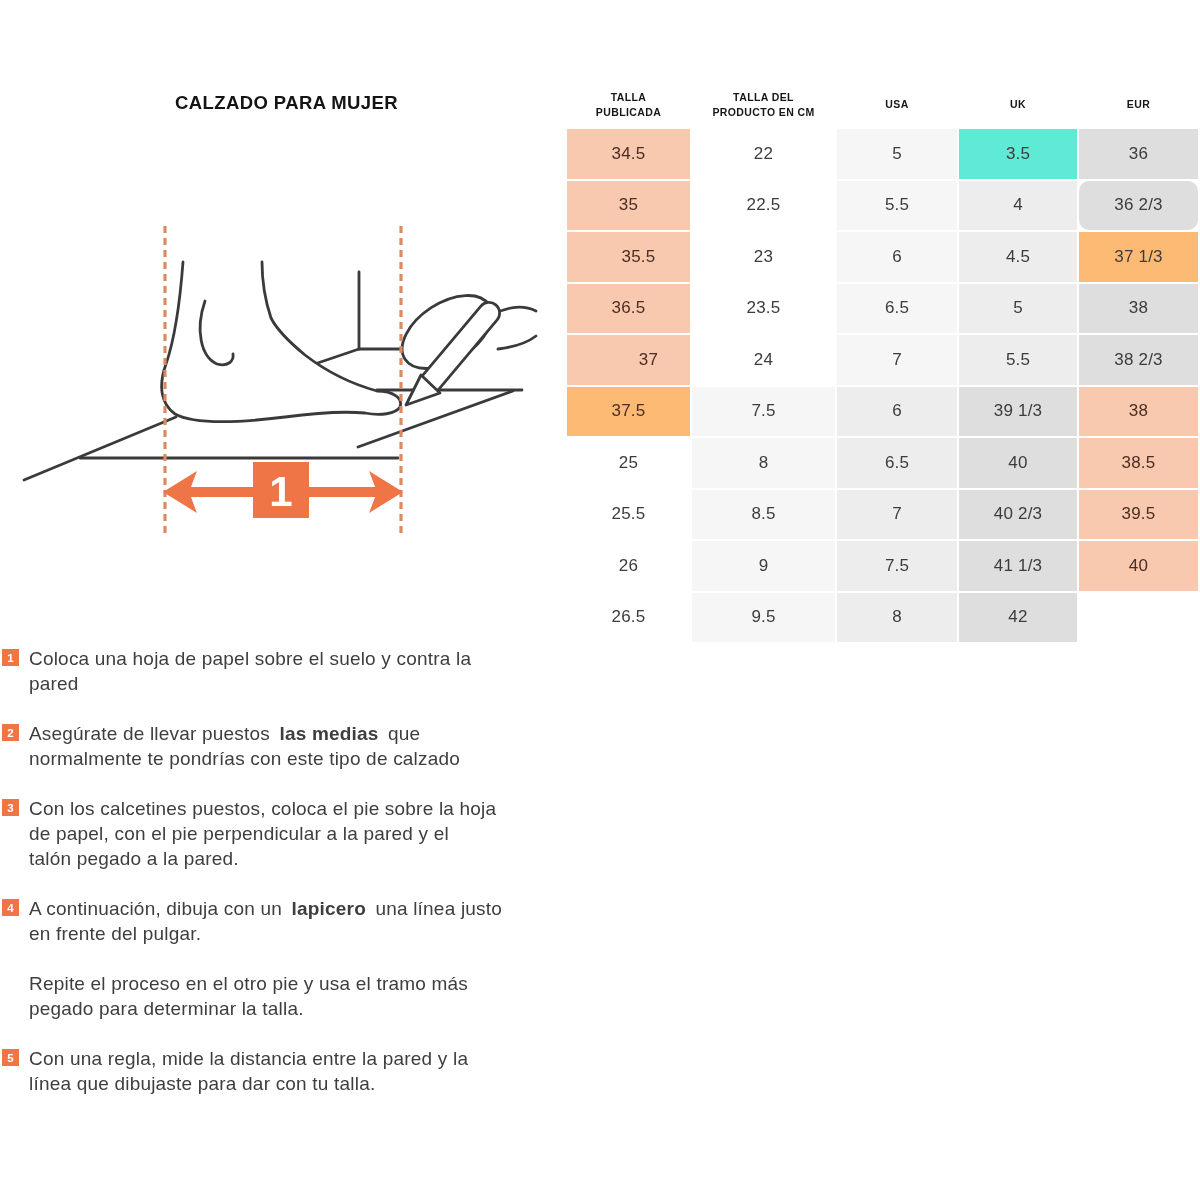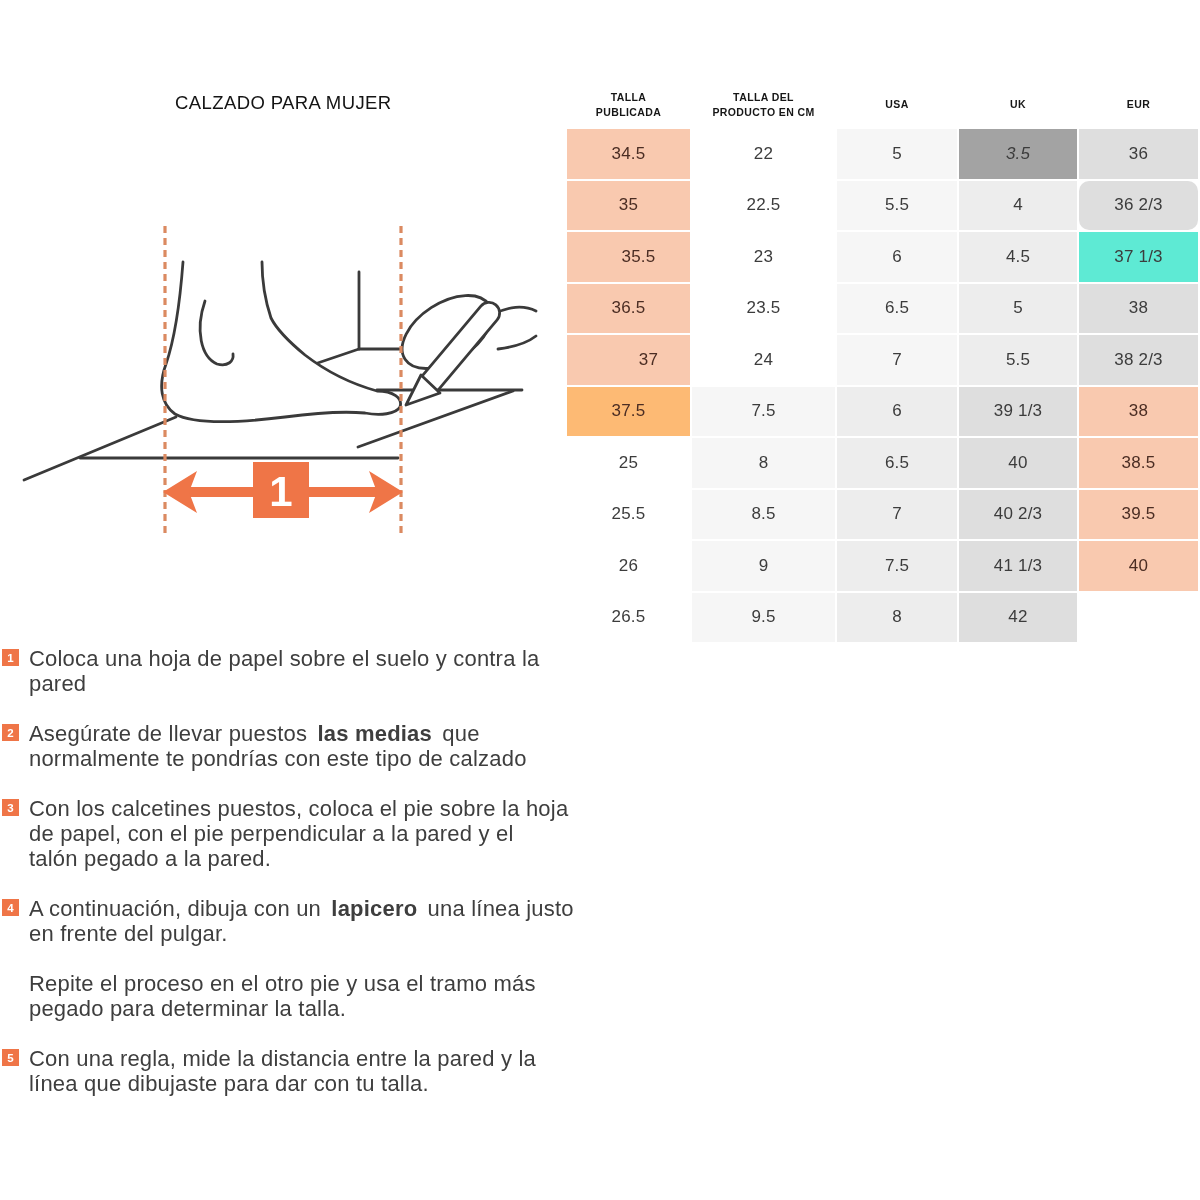--- a/index.html
+++ b/index.html
@@ -2,21 +2,21 @@
 <html><head>
 <meta charset="utf-8">
 <style>
   html,body{margin:0;padding:0;background:#fff;}
   body{
     position:relative;width:1200px;height:1200px;overflow:hidden;
     font-family:"Liberation Sans",sans-serif;color:#3e3e3e;
   }
   .title{
     position:absolute;left:175px;top:92px;
-    font-size:18.5px;font-weight:400;letter-spacing:.4px;color:#141414;
+    font-size:18.5px;font-weight:700;letter-spacing:.4px;color:#141414;
   }
   .illus{position:absolute;left:0;top:195px;width:572px;height:352px;}
 
   
   .size-table{
     position:absolute;left:567px;top:83px;
     display:grid;
     grid-template-columns:123px 143px 120px 118px 119px;
     grid-template-rows:44px repeat(10,49.5px);
     gap:2px;background:#fff;
@@ -35,21 +35,21 @@
   
   .instructions{position:absolute;left:2px;top:646px;width:645px;}
   .instr{display:flex;align-items:flex-start;margin-bottom:25px;}
   .badge{
     flex:0 0 17px;height:17px;margin:3px 10px 0 0;
     background:#EF7547;color:#fff;
     font-size:11.5px;font-weight:700;
     display:flex;align-items:center;justify-content:center;
   }
   .badge.hidden{visibility:hidden;}
-  .itext{margin:0;font-size:22px;line-height:25px;letter-spacing:.2px;color:#3e3e3e;}
+  .itext{margin:0;font-size:19px;line-height:25px;letter-spacing:.2px;color:#3e3e3e;}
   .bold-term{font-weight:700;padding:0 4px;}
 </style>
 </head>
 <body>
 
 <div class="title">CALZADO PARA MUJER</div>
 
 <div class="illus">
   <svg width="572" height="352" viewBox="0 195 572 352" xmlns="http://www.w3.org/2000/svg">
     <g stroke="#3a3a3a" stroke-width="2.8" fill="none" stroke-linecap="round">
@@ -97,32 +97,32 @@
 
 <div class="size-table" id="size-table">
     <div class="th">TALLA<br>PUBLICADA</div>
     <div class="th">TALLA DEL<br>PRODUCTO EN CM</div>
     <div class="th">USA</div>
     <div class="th">UK</div>
     <div class="th">EUR</div>
     <div class="td first" style="background: rgb(249, 201, 175);">34.5</div>
     <div class="td" style="background: rgb(255, 255, 255);">22</div>
     <div class="td" style="background: rgb(246, 246, 246);">5</div>
-    <div class="td" style="background: #a3a3a3; font-style: italic;">3.5</div>
+    <div class="td" style="background: #5eead4;">3.5</div>
     <div class="td" style="background: rgb(222, 222, 222);">36</div>
     <div class="td first" style="background: rgb(249, 201, 175);">35</div>
     <div class="td" style="background: rgb(255, 255, 255);">22.5</div>
     <div class="td" style="background: rgb(246, 246, 246);">5.5</div>
     <div class="td" style="background: rgb(237, 237, 237);">4</div>
     <div class="td" style="background: rgb(222, 222, 222); border-radius: 10px;">36 2/3</div>
     <div class="td first" style="background: rgb(249, 201, 175); padding-left: 20px;">35.5</div>
     <div class="td" style="background: rgb(255, 255, 255);">23</div>
     <div class="td" style="background: rgb(246, 246, 246);">6</div>
     <div class="td" style="background: rgb(237, 237, 237);">4.5</div>
-    <div class="td" style="background: #5eead4;">37 1/3</div>
+    <div class="td" style="background: #fdba74;">37 1/3</div>
     <div class="td first" style="background: rgb(249, 201, 175);">36.5</div>
     <div class="td" style="background: rgb(255, 255, 255);">23.5</div>
     <div class="td" style="background: rgb(246, 246, 246);">6.5</div>
     <div class="td" style="background: rgb(237, 237, 237);">5</div>
     <div class="td" style="background: rgb(222, 222, 222);">38</div>
     <div class="td first" style="background: rgb(249, 201, 175); padding-left: 40px;">37</div>
     <div class="td" style="background: rgb(255, 255, 255);">24</div>
     <div class="td" style="background: rgb(246, 246, 246);">7</div>
     <div class="td" style="background: rgb(237, 237, 237);">5.5</div>
     <div class="td" style="background: rgb(222, 222, 222);">38 2/3</div>

